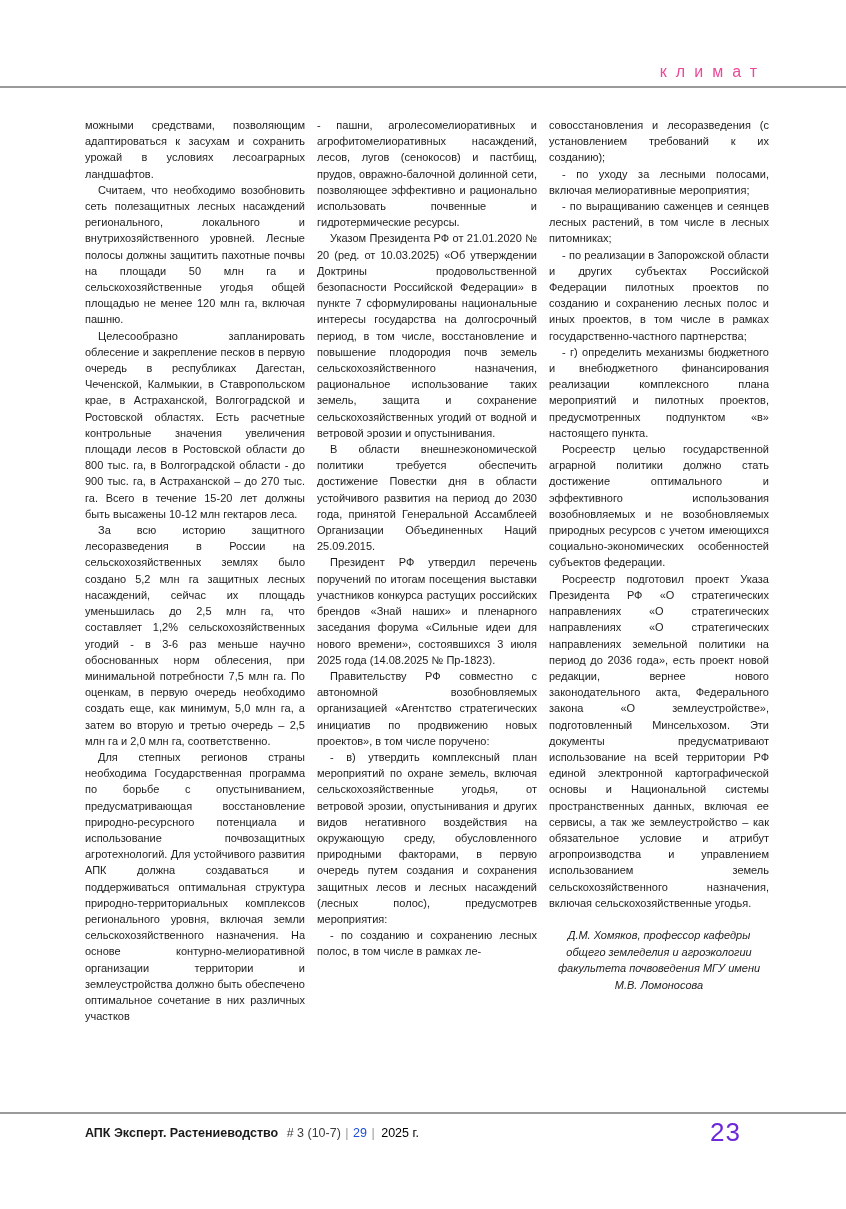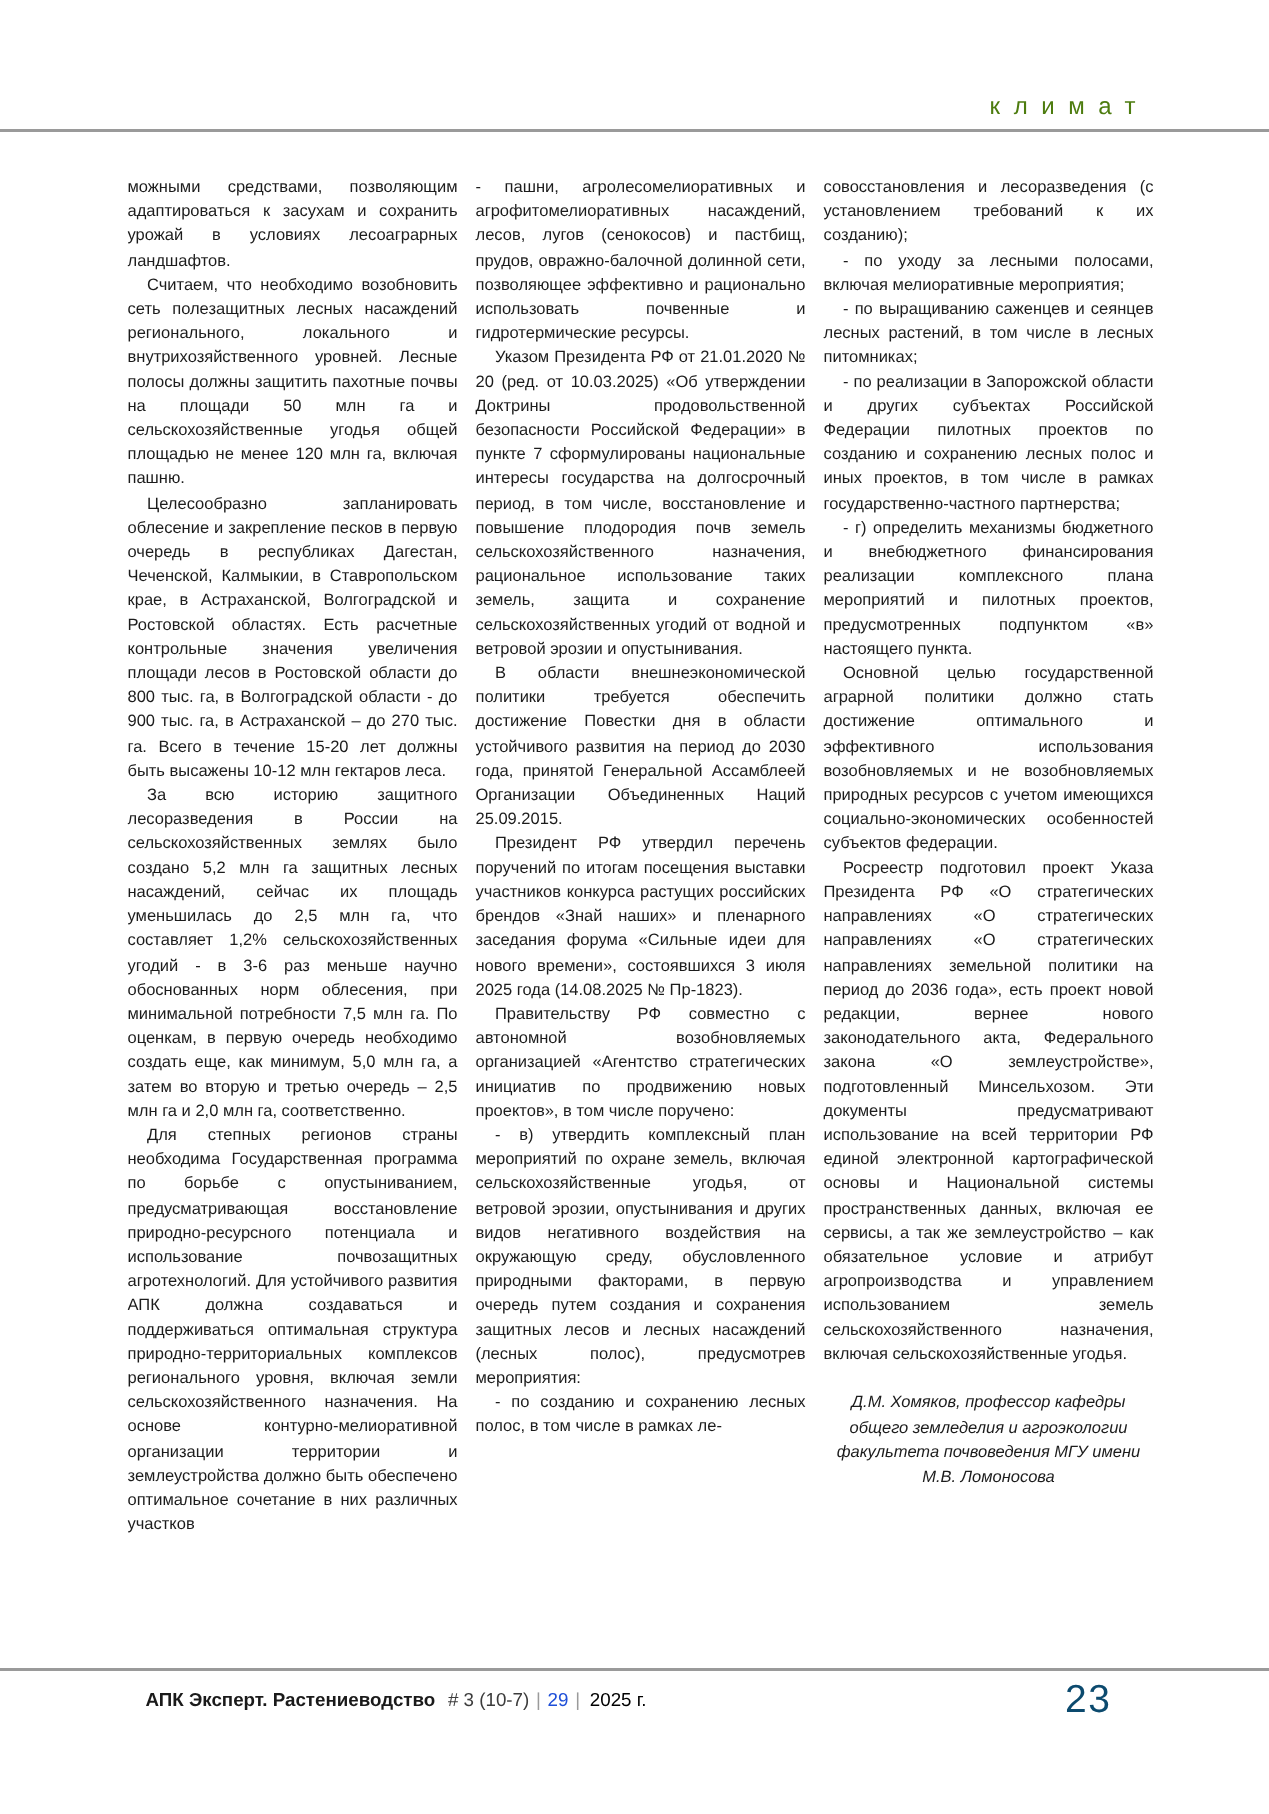--- a/index.html
+++ b/index.html
@@ -3,21 +3,21 @@
 <meta charset="utf-8">
 <style>
   html,body { margin:0; padding:0; background:#e8e8e8; }
   .page {
     position:relative; width:846px; height:1209px; margin:0 auto;
     background:#ffffff; overflow:hidden;
     font-family:"Liberation Sans", sans-serif; color:#1c1c1c;
   }
   .kicker {
     position:absolute; top:63px; right:80px;
-    font-size:16px; letter-spacing:9px; color:#4d7c0f;
+    font-size:16px; letter-spacing:9px; color:#ec4899;
   }
   .rule-top {
     position:absolute; top:86px; left:0; width:846px; height:2px;
     background:#9a9a9a;
   }
   .content {
     position:absolute; top:117px; left:85px; width:684px; height:992px;
     display:flex; gap:12px; overflow:hidden;
   }
   .col {
@@ -31,28 +31,28 @@
     text-align:center; font-style:italic; line-height:16.6px;
   }
   .rule-bottom {
     position:absolute; top:1112px; left:0; width:846px; height:2px;
     background:#9a9a9a;
   }
   .footer-left {
     position:absolute; top:1126px; left:85px;
     font-size:12.5px; color:#222222; white-space:nowrap;
   }
-  .journal-title { font-weight:bold; color:#1a1a1a;margin-left:12px; }
+  .journal-title { font-weight:bold; color:#1a1a1a; }
   .issue-text { margin-left:5px; color:#3c3c3c; }
   .issue-sep { color:#9a9a9a; margin:0 1px; }
   .issue-num { color:#1d4ed8; }
   .issue-year { color:#000000; margin-left:2px; }
   .page-num {
     position:absolute; top:1117px; right:105px;
-    font-size:26px; color:#0c4a6e; letter-spacing:1px;
+    font-size:26px; color:#6d28d9; letter-spacing:1px;
   }
 </style>
 </head>
 <body>
 
 <div class="page">
 
   <div class="kicker">климат</div>
   <div class="rule-top"></div>
 
@@ -75,21 +75,21 @@
       <p>- в) утвердить комплексный план мероприятий по охране земель, включая сельскохозяйственные угодья, от ветровой эрозии, опустынивания и других видов негативного воздействия на окружающую среду, обусловленного природными факторами, в первую очередь путем создания и сохранения защитных лесов и лесных насаждений (лесных полос), предусмотрев мероприятия:</p>
       <p>- по созданию и сохранению лесных полос, в том числе в рамках ле-</p>
     </div>
 
     <div class="col">
       <p class="cont">совосстановления и лесоразведения (с установлением требований к их созданию);</p>
       <p>- по уходу за лесными полосами, включая мелиоративные мероприятия;</p>
       <p>- по выращиванию саженцев и сеянцев лесных растений, в том числе в лесных питомниках;</p>
       <p>- по реализации в Запорожской области и других субъектах Российской Федерации пилотных проектов по созданию и сохранению лесных полос и иных проектов, в том числе в рамках государственно-частного партнерства;</p>
       <p>- г) определить механизмы бюджетного и внебюджетного финансирования реализации комплексного плана мероприятий и пилотных проектов, предусмотренных подпунктом «в» настоящего пункта.</p>
-      <p>Основной целью государственной аграрной политики должно стать достижение оптимального и эффективного использования возобновляемых и не возобновляемых природных ресурсов с учетом имеющихся социально-экономических особенностей субъектов федерации.</p>
+      <p>Росреестр целью государственной аграрной политики должно стать достижение оптимального и эффективного использования возобновляемых и не возобновляемых природных ресурсов с учетом имеющихся социально-экономических особенностей субъектов федерации.</p>
       <p>Росреестр подготовил проект Указа Президента РФ «О стратегических направлениях «О стратегических направлениях «О стратегических направлениях земельной политики на период до 2036 года», есть проект новой редакции, вернее нового законодательного акта, Федерального закона «О землеустройстве», подготовленный Минсельхозом. Эти документы предусматривают использование на всей территории РФ единой электронной картографической основы и Национальной системы пространственных данных, включая ее сервисы, а так же землеустройство – как обязательное условие и атрибут агропроизводства и управлением использованием земель сельскохозяйственного назначения, включая сельскохозяйственные угодья.</p>
       <p class="signature">Д.М. Хомяков, профессор кафедры общего земледелия и агроэкологии факультета почвоведения МГУ имени М.В. Ломоносова</p>
     </div>
 
   </div>
 
   <div class="rule-bottom"></div>
 
   <div class="footer-left">
     <span class="journal-title">АПК Эксперт. Растениеводство</span>

